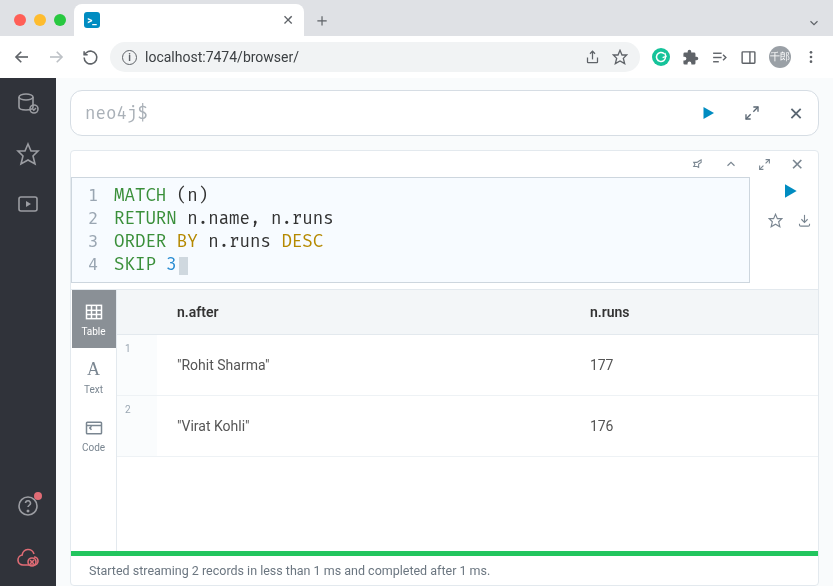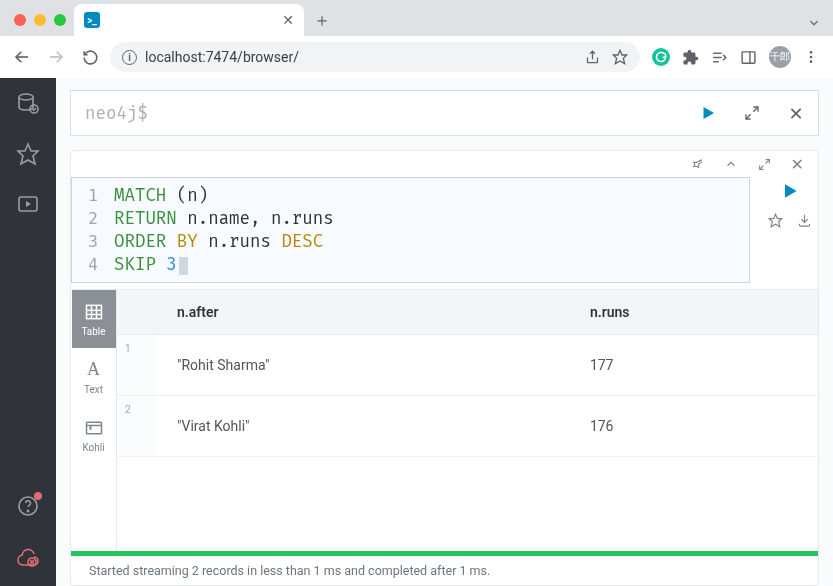--- a/index.html
+++ b/index.html
@@ -30,21 +30,21 @@
   
   
   .app { display:flex; height: calc(586px - 78px); }
   .leftrail { width: 56px; background: #30333a; display:flex; flex-direction:column; align-items:center; padding-top:14px; gap:26px; color:#9b9da2;}
   .leftrail .rail-icon { width:24px; height:24px; display:flex;align-items:center;justify-content:center; position:relative;}
   .leftrail .spacer { flex:1; }
   .rail-dot { position:absolute; top:-2px; right:-2px; width:8px;height:8px;background:#e06c75;border-radius:50%;}
   
   .main { flex:1; background:#f9fbfc; padding:12px 14px 0 14px; display:flex; flex-direction:column; gap:14px; overflow:hidden;}
   
-  .cmdbar { height:46px; background:#fff; border:1px solid #d6dde4; border-radius:0; display:flex; align-items:center; }
+  .cmdbar { height:46px; background:#fff; border:1px solid #d6dde4; border-radius:12px; display:flex; align-items:center; }
   .cmdinput { flex:1; padding:0 14px; font-family: "Fira Code", Menlo, Consolas, monospace; font-size:17px; color:#aab1b8;}
   .cmdinput .prompt { color:#aab1b8; }
   .cmdplay { width:44px; color:#008cc1; display:flex;align-items:center;justify-content:center;}
   .cmdfs  { width:44px; display:flex;align-items:center;justify-content:center; color:#5a6672;}
   .cmdx   { width:44px; display:flex;align-items:center;justify-content:center; color:#5a6672; font-size:18px;}
   
   .result { background:#fff; border:1px solid #e3e9ee; border-radius:4px; flex:1; display:flex; flex-direction:column; min-height:0;}
   .result-top { height:26px; display:flex; justify-content:flex-end; align-items:center; gap:20px; padding:0 14px; color:#7a8691; font-size:13px;}
   .result-body { flex:1; display:flex; min-height:0; flex-direction:column;}
   .editor-row { display:flex; }
@@ -290,21 +290,21 @@
               <span>Text</span>
             </div>
             <div class="viewtab">
               <span class="vicon">
                 <svg width="20" height="20" viewBox="0 0 24 24" fill="none" stroke="currentColor" stroke-width="1.8">
                     <rect x="3" y="5" width="18" height="14" rx="1"></rect>
                     <polyline points="7 11 5 13 7 15" transform="translate(2 -1)"></polyline>
                     <line x1="3" y1="9" x2="21" y2="9"></line>
                   </svg>
               </span>
-              <span>Kohli</span>
+              <span>Code</span>
             </div>
           </div>
           <div class="datatable">
             <table>
               <thead>
                 <tr>
                   <th style="width:26px;background:#f3f6f8;"></th>
                   <th>n.after</th>
                   <th>n.runs</th>
                 </tr>

